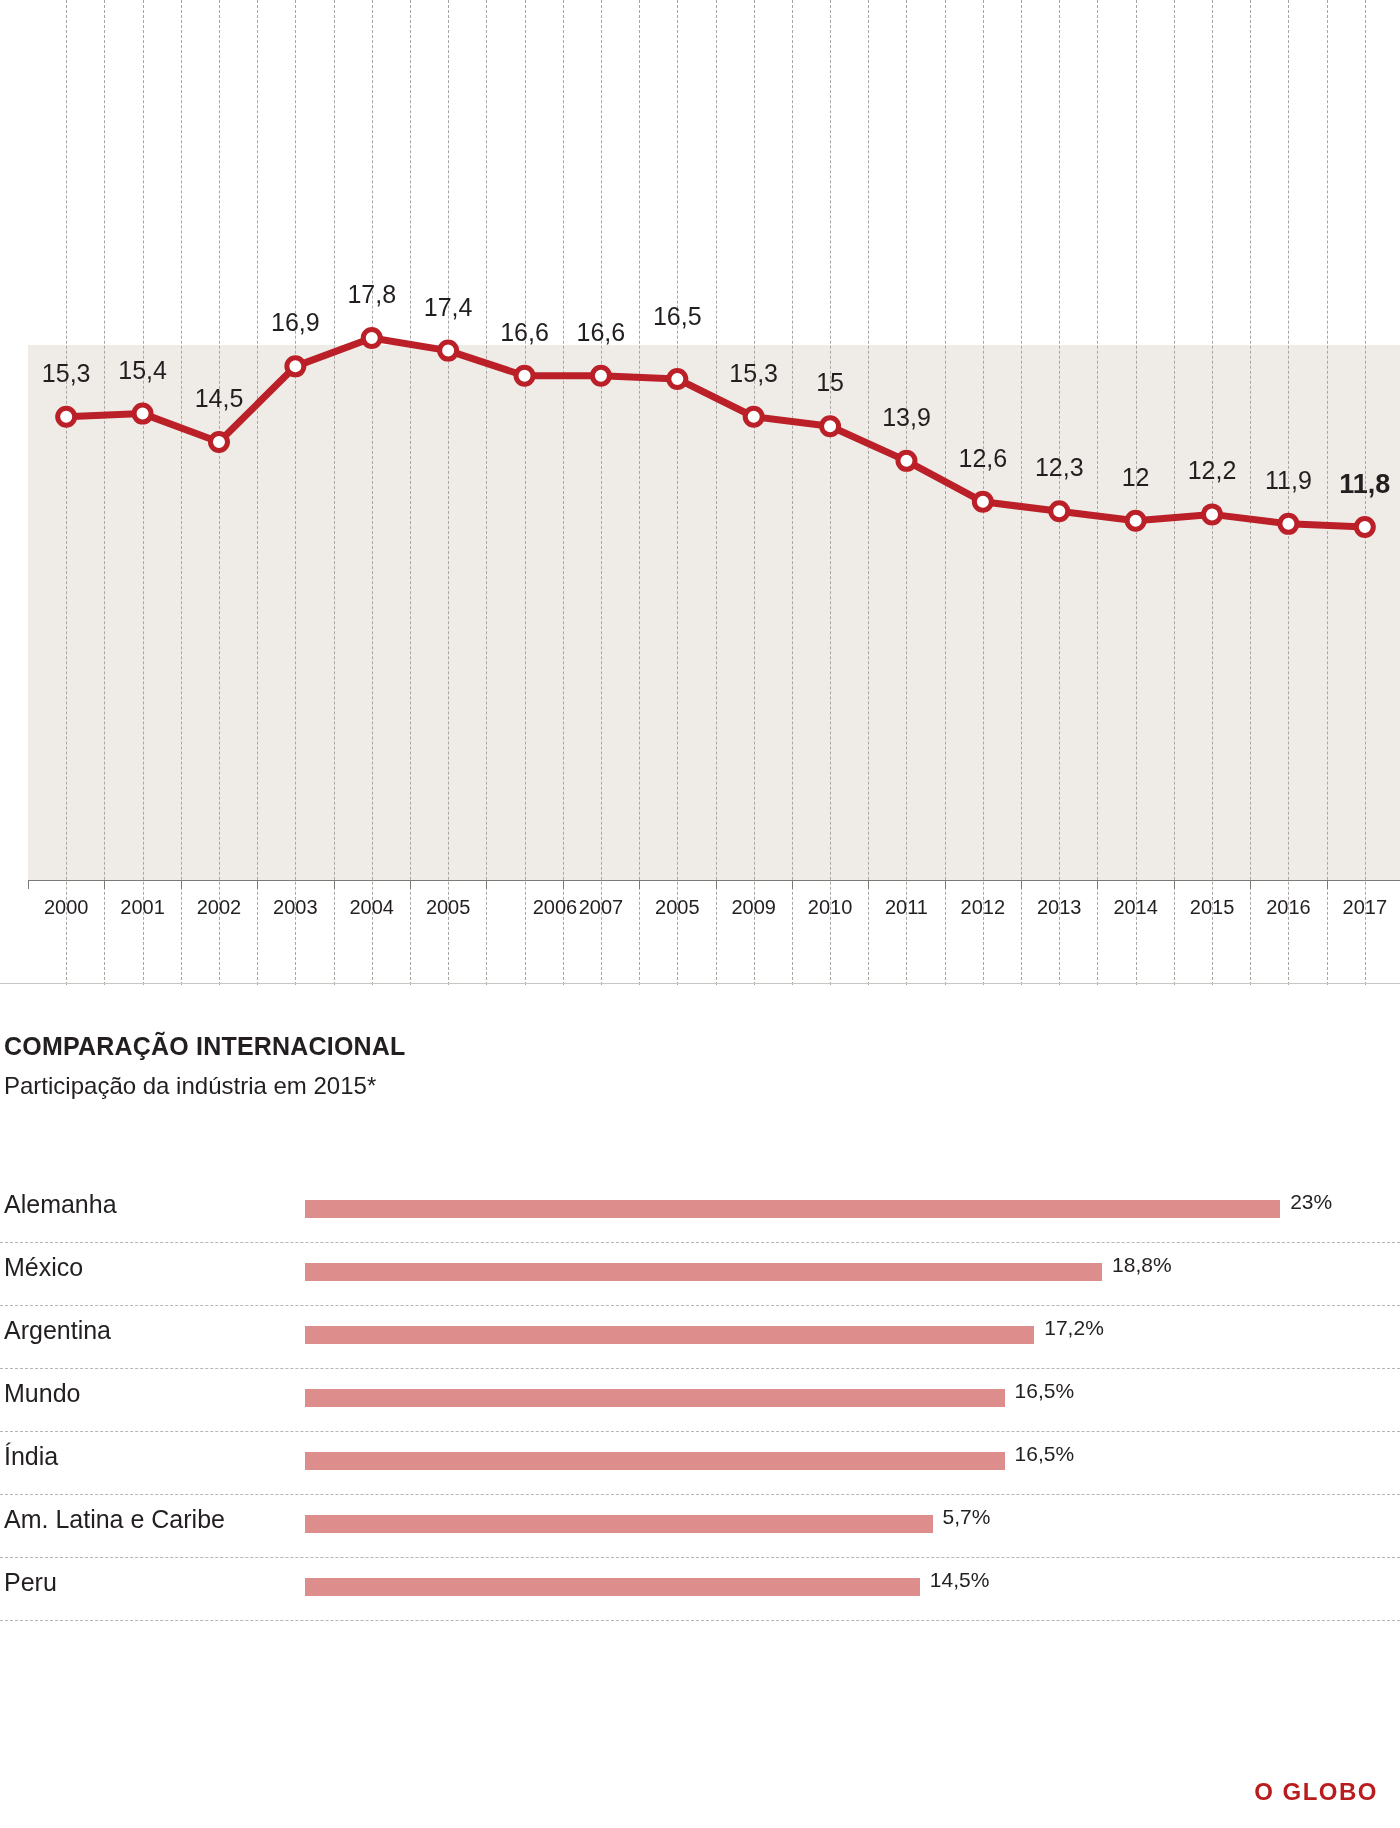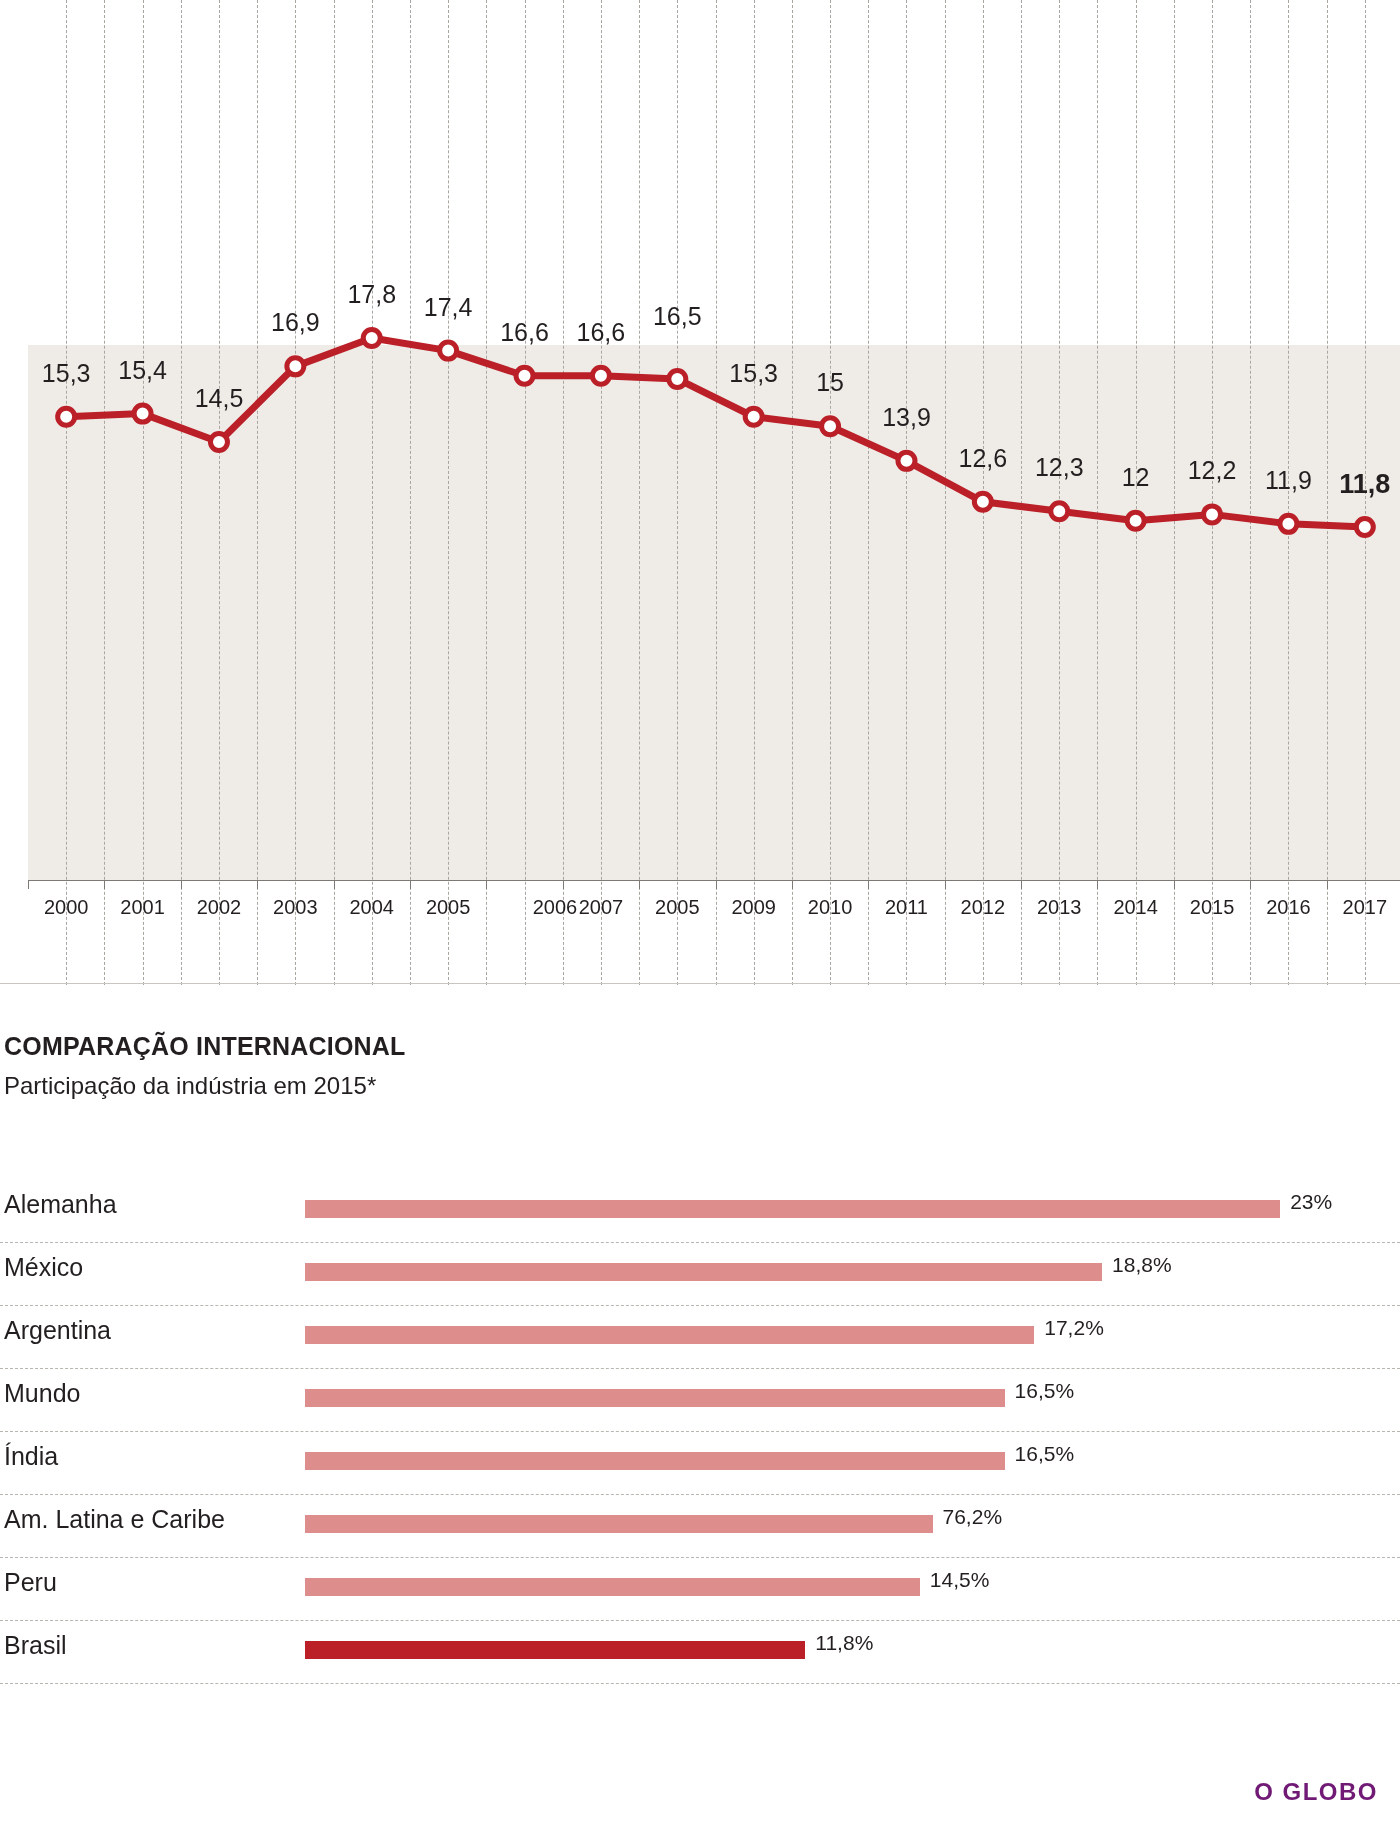--- a/index.html
+++ b/index.html
@@ -165,21 +165,21 @@
     color: #231f20;
     white-space: nowrap;
   }
   .brand {
     position: absolute;
     right: 22px;
     bottom: 22px;
     font-size: 24px;
     font-weight: bold;
     letter-spacing: 1.5px;
-    color: #701a75;
+    color: #b91c1c;
   }
 </style>
 </head>
 <body>
 
 <div id="page">
 
   <div class="line-section">
     <div class="plot-area"></div>
     <div id="gridlines">
@@ -344,33 +344,26 @@
           <div class="bar-track">
             <div class="bar-fill" style="width: 699.6px;"></div>
           </div>
           <div class="bar-value" style="left: 1014.6px;">16,5%</div>
         </div>
         <div class="bar-row">
           <div class="bar-name">Am. Latina e Caribe</div>
           <div class="bar-track">
             <div class="bar-fill" style="width: 627.52px;"></div>
           </div>
-          <div class="bar-value" style="left: 942.52px;">76,2%</div>
+          <div class="bar-value" style="left: 942.52px;">5,7%</div>
         </div>
         <div class="bar-row">
           <div class="bar-name">Peru</div>
           <div class="bar-track">
             <div class="bar-fill" style="width: 614.8px;"></div>
           </div>
           <div class="bar-value" style="left: 929.8px;">14,5%</div>
-        </div>
-        <div class="bar-row">
-          <div class="bar-name">Brasil</div>
-          <div class="bar-track">
-            <div class="bar-fill highlight" style="width: 500.32px;"></div>
-          </div>
-          <div class="bar-value" style="left: 815.32px;">11,8%</div>
         </div>
       </div>
   </div>
 
   <div class="brand">O GLOBO</div>
 </div>
 
 </body></html>

